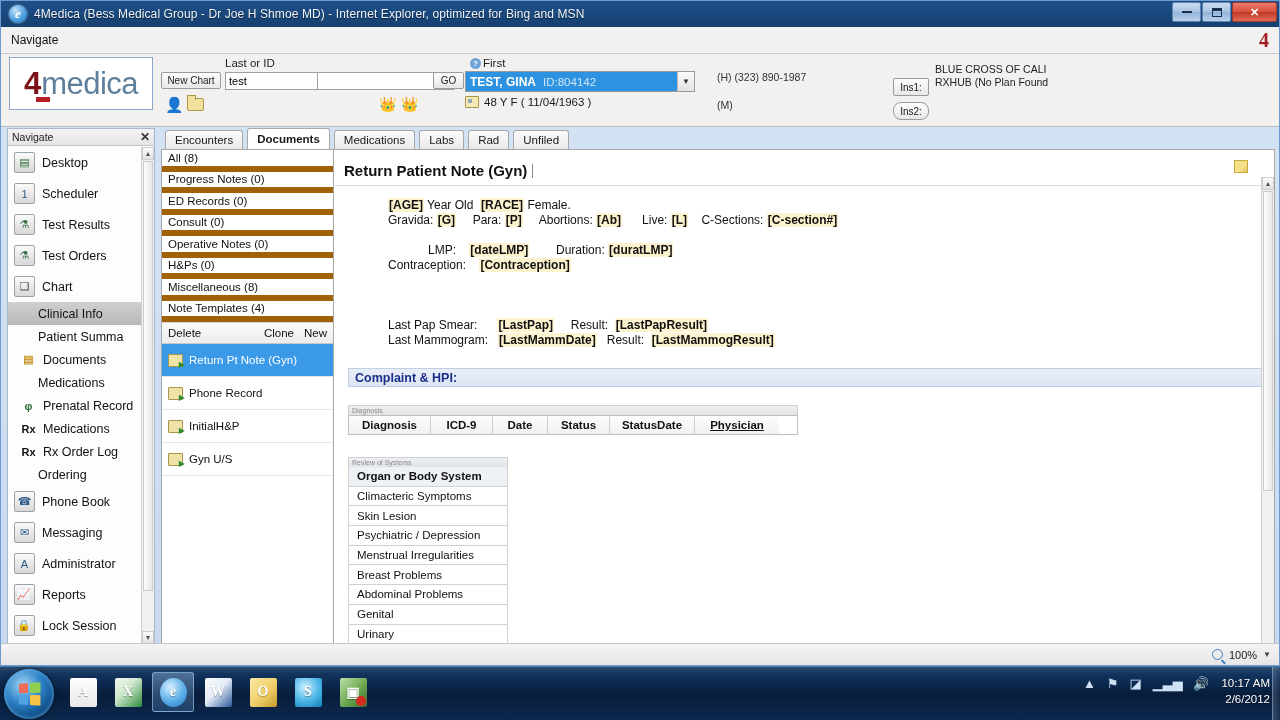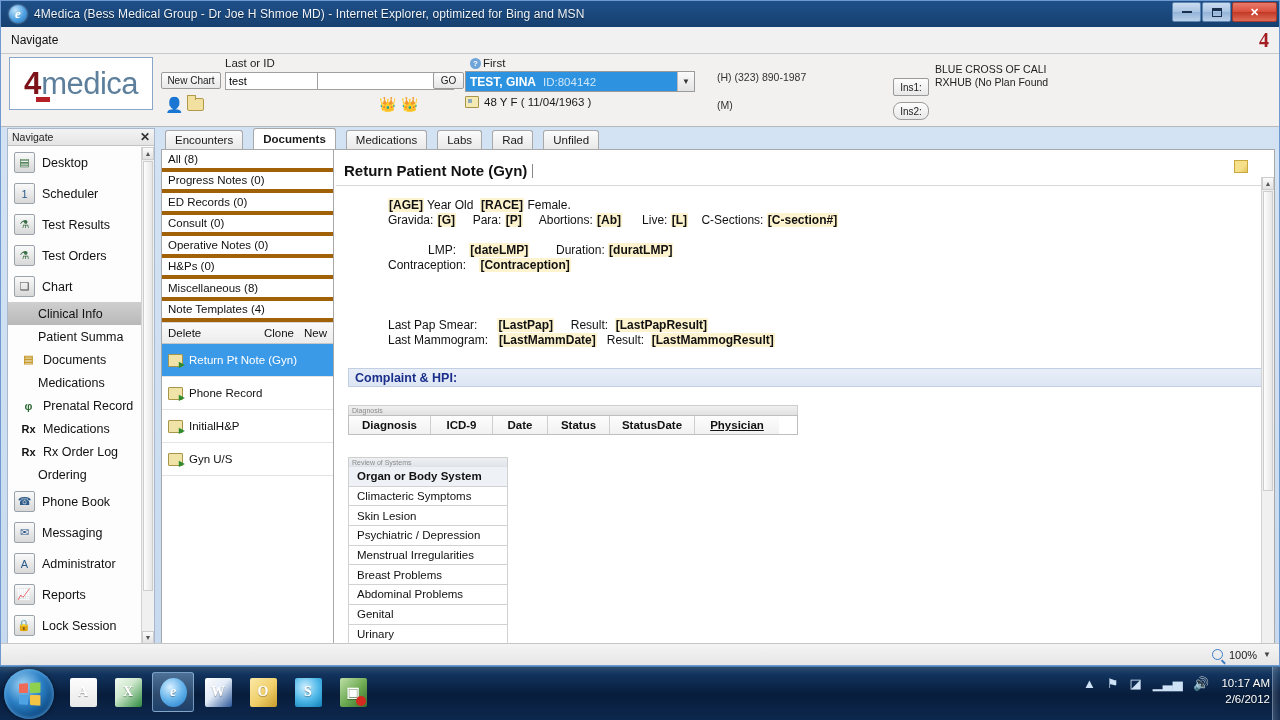--- a/index.html
+++ b/index.html
@@ -223,36 +223,36 @@
     display: flex; align-items: center; justify-content: center;
     background: linear-gradient(to bottom,#fbfbfb,#e2e2e2); border: 1px solid #cdcdcd; }
   #sb-hscroll .thumb {
     flex: 1; height: 13px; margin: 0 1px;
     background: linear-gradient(to bottom,#fdfdfd,#e6e6e6); border: 1px solid #cdcdcd;
     display: flex; align-items: center; justify-content: center; font-size: 8px; color: #777;
   }
 
   
   #content { position: absolute; left: 160px; top: 0; right: 4px; bottom: 8px; }
-  #tabs { height: 21px; display: flex; align-items: flex-end; gap: 10px; padding-left: 4px; }
+  #tabs { height: 21px; display: flex; align-items: flex-end; gap: 4px; padding-left: 4px; }
   .tab {
     height: 19px; padding: 0 9px; font-size: 11.5px; color: #1a1a1a;
     background: linear-gradient(to bottom,#fbfbfb,#e9e9e9);
     border: 1px solid #a8a8a8; border-bottom: 0; border-radius: 3px 3px 0 0;
     display: flex; align-items: center;
   }
   .tab.active { background: #fff; font-weight: bold; height: 21px; }
 
   #panes { position: absolute; left: 0; top: 21px; right: 0; bottom: 0; display: flex; }
   #doclist {
     width: 172px; background: #fff; border: 1px solid #a8a8a8; border-right: 0;
   }
   .doccat {
     height: 21.5px; display: flex; align-items: center; padding-left: 6px;
-    font-size: 11.5px; color: #111; border-bottom: 4px solid #a16207;
+    font-size: 11.5px; color: #111; border-bottom: 6px solid #a16207;
   }
   #doc-actions {
     height: 22px; display: flex; align-items: center; font-size: 11.5px; color: #111;
     background: linear-gradient(to bottom,#fafafa,#ececec);
     border-top: 1px solid #d6d6d6; border-bottom: 1px solid #c8c8c8;
     padding: 0 6px; justify-content: space-between;
   }
   #doc-actions .right { display: flex; gap: 10px; }
   .docitem {
     height: 33px; display: flex; align-items: center; gap: 6px; padding-left: 6px;

